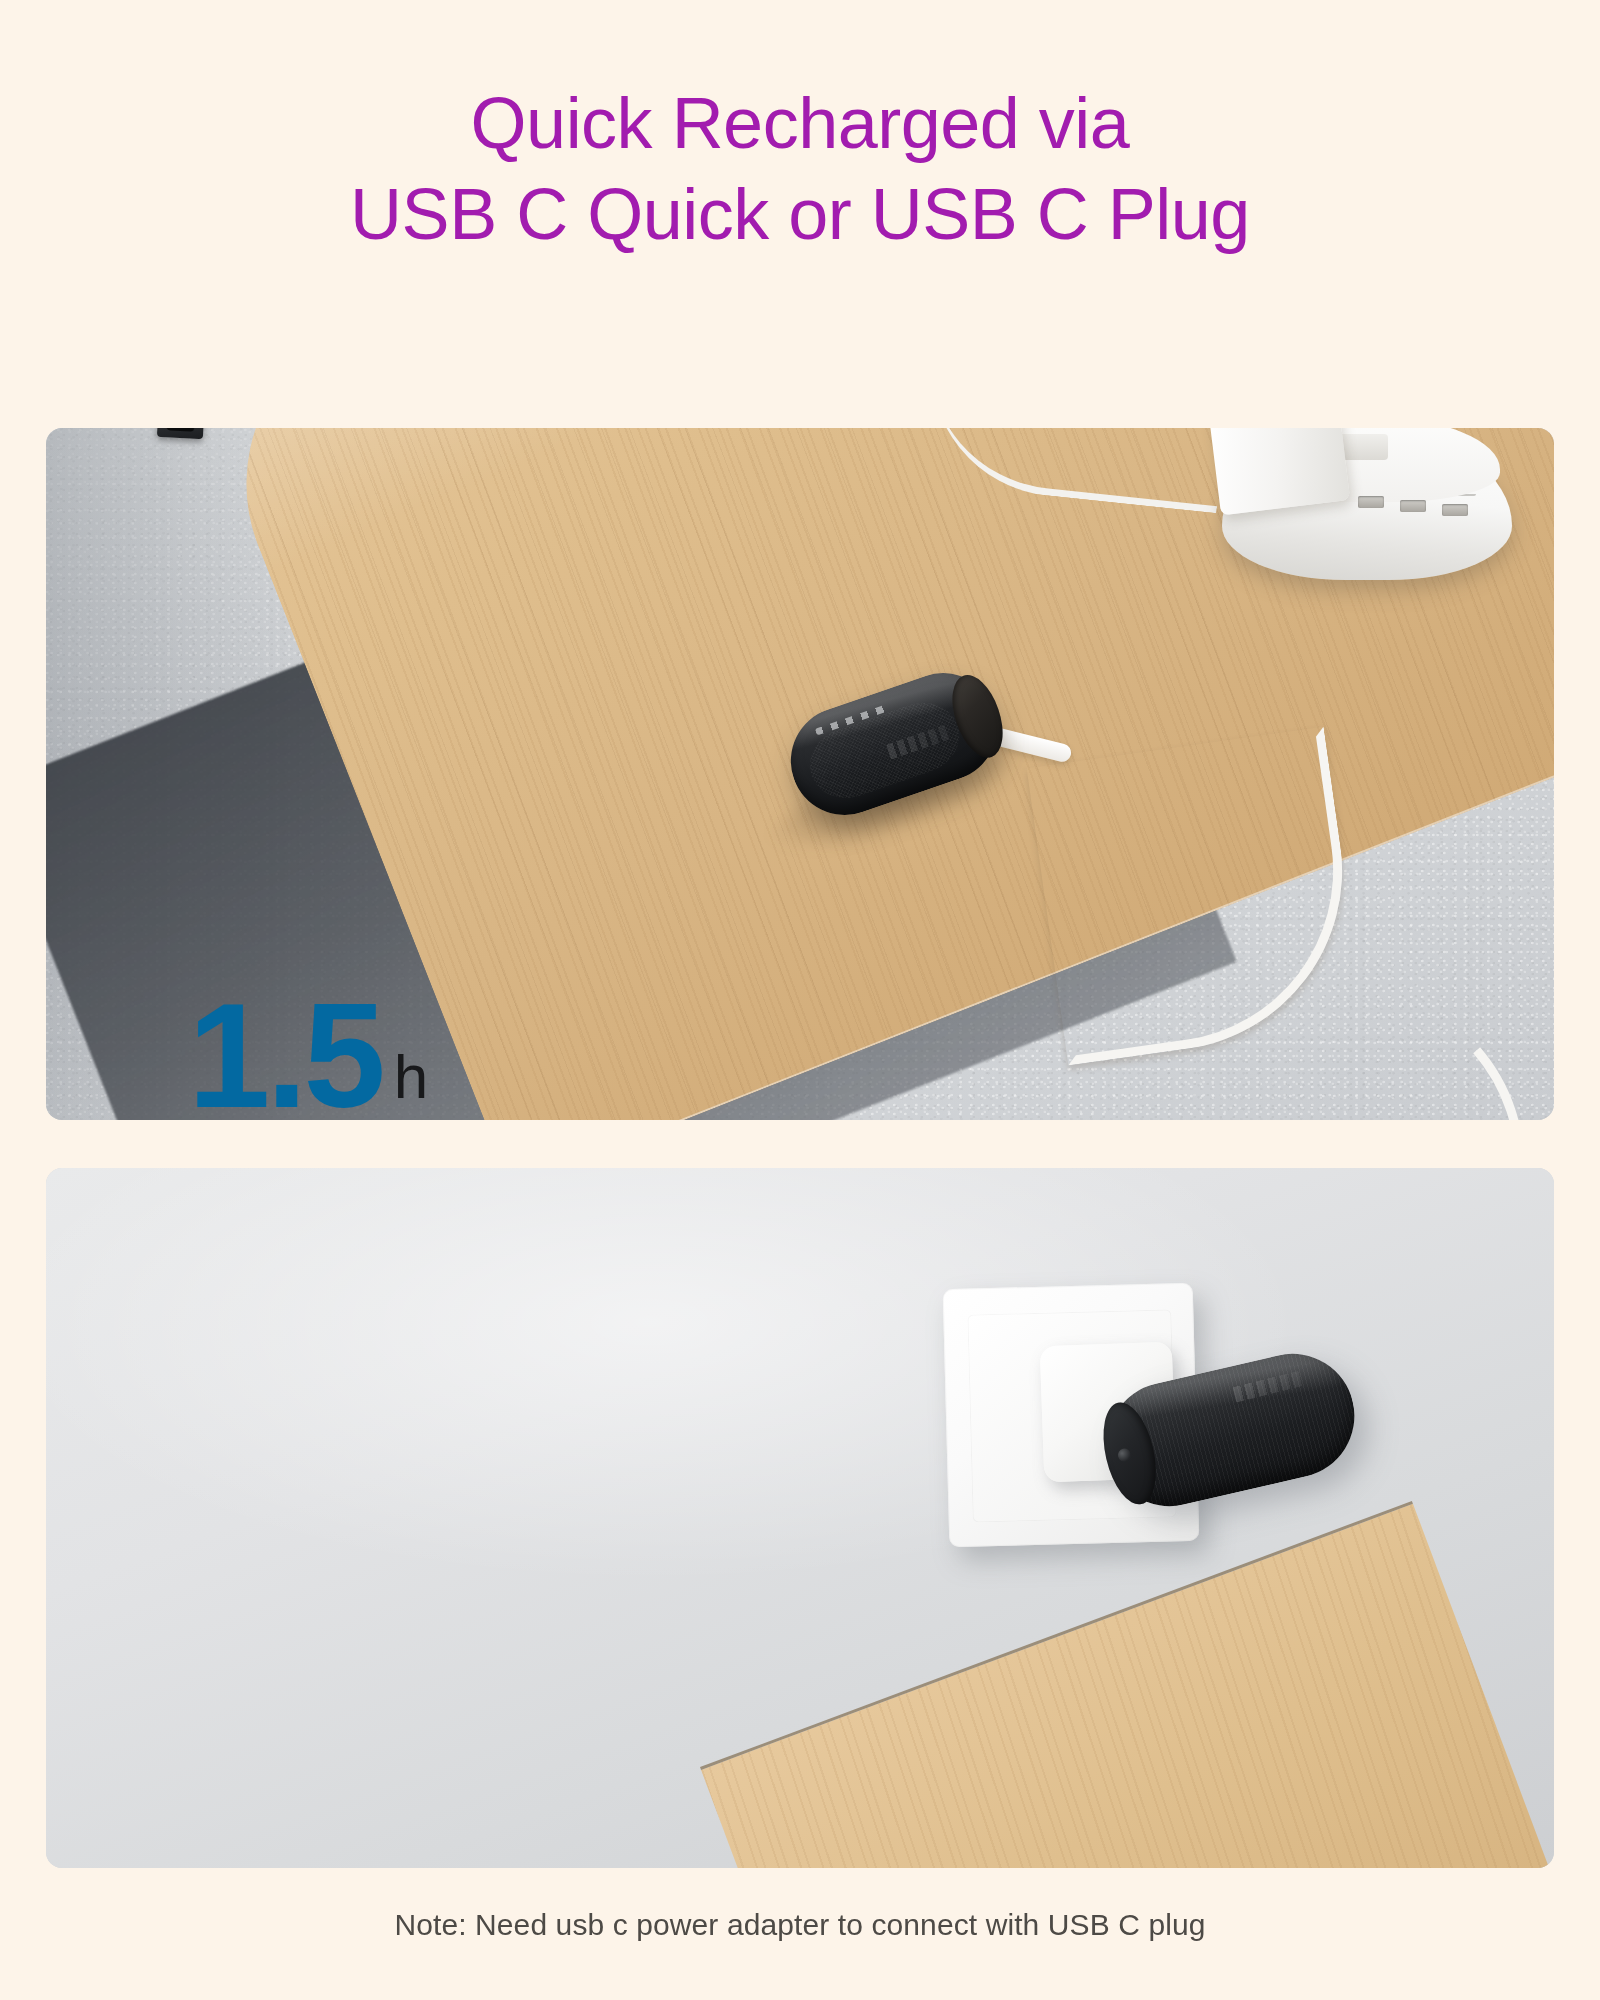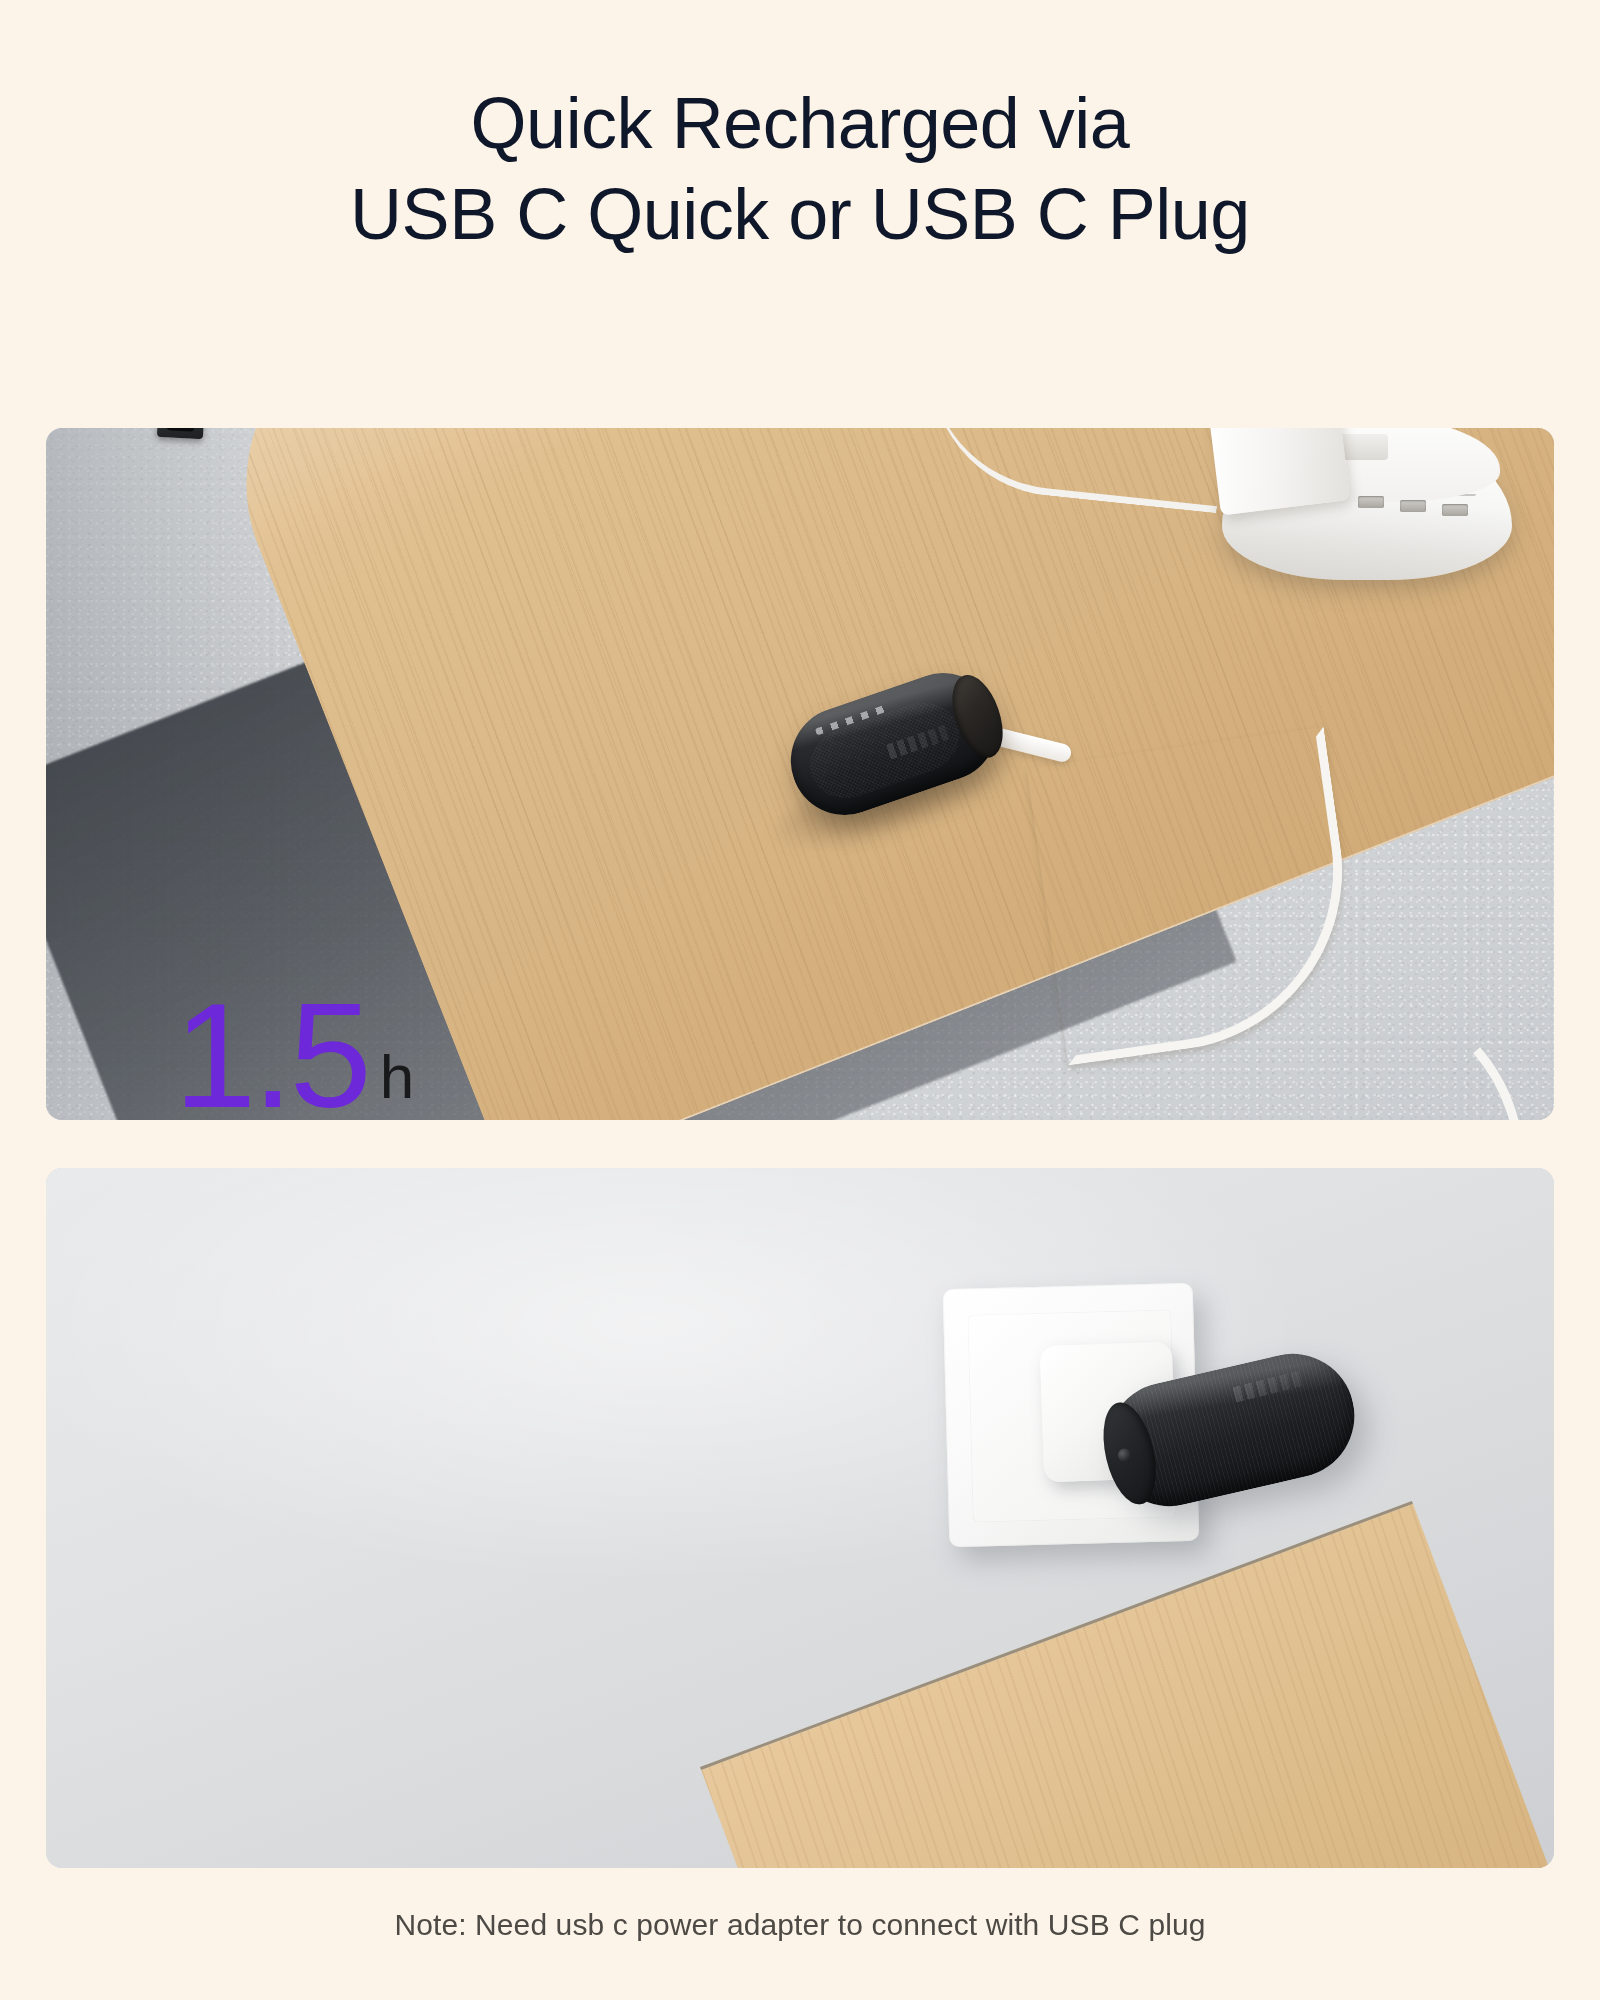--- a/index.html
+++ b/index.html
@@ -10,21 +10,21 @@
     overflow:hidden;
   }
   .page { position:relative; width:1600px; height:2000px; background:#fdf4e9; }
 
   
   .headline {
     position:absolute; top:78px; left:0; width:1600px;
     text-align:center;
     font-size:72px; line-height:1.26;
     font-weight:400; letter-spacing:-0.5px;
-    color:#0f172a;
+    color:#a21caf;
   }
   .headline .ln { display:block; }
 
   
   .panel {
     position:absolute; left:46px; width:1508px;
     border-radius:16px; overflow:hidden;
     background:#d6d8da;
   }
   .panel-1 { top:428px; height:692px; }
@@ -277,22 +277,22 @@
     border-radius:2px; opacity:.55; transform:rotate(-1deg);
     -webkit-mask-image:repeating-linear-gradient(90deg, #000 0 8px, transparent 8px 12px);
             mask-image:repeating-linear-gradient(90deg, #000 0 8px, transparent 8px 12px);
   }
 
   
   .stat { position:absolute; }
   .stat-1 { left:128px; top:560px; }
   .stat-row { display:flex; align-items:flex-end; }
   .stat-num {
-    font-size:148px; line-height:.92; font-weight:400;
-    letter-spacing:-4px; color:#6d28d9;
+    font-size:148px; line-height:.92; font-weight:700;
+    letter-spacing:-4px; color:#0369a1;margin-left:14px;
   }
   .stat-unit {
     font-size:62px; line-height:1; font-weight:400;
     color:#18191b; margin-left:12px; margin-bottom:16px;
   }
 
   
   .note {
     position:absolute; left:0; top:1908px; width:1600px;
     text-align:center; font-size:30px; color:#4d4a46;

